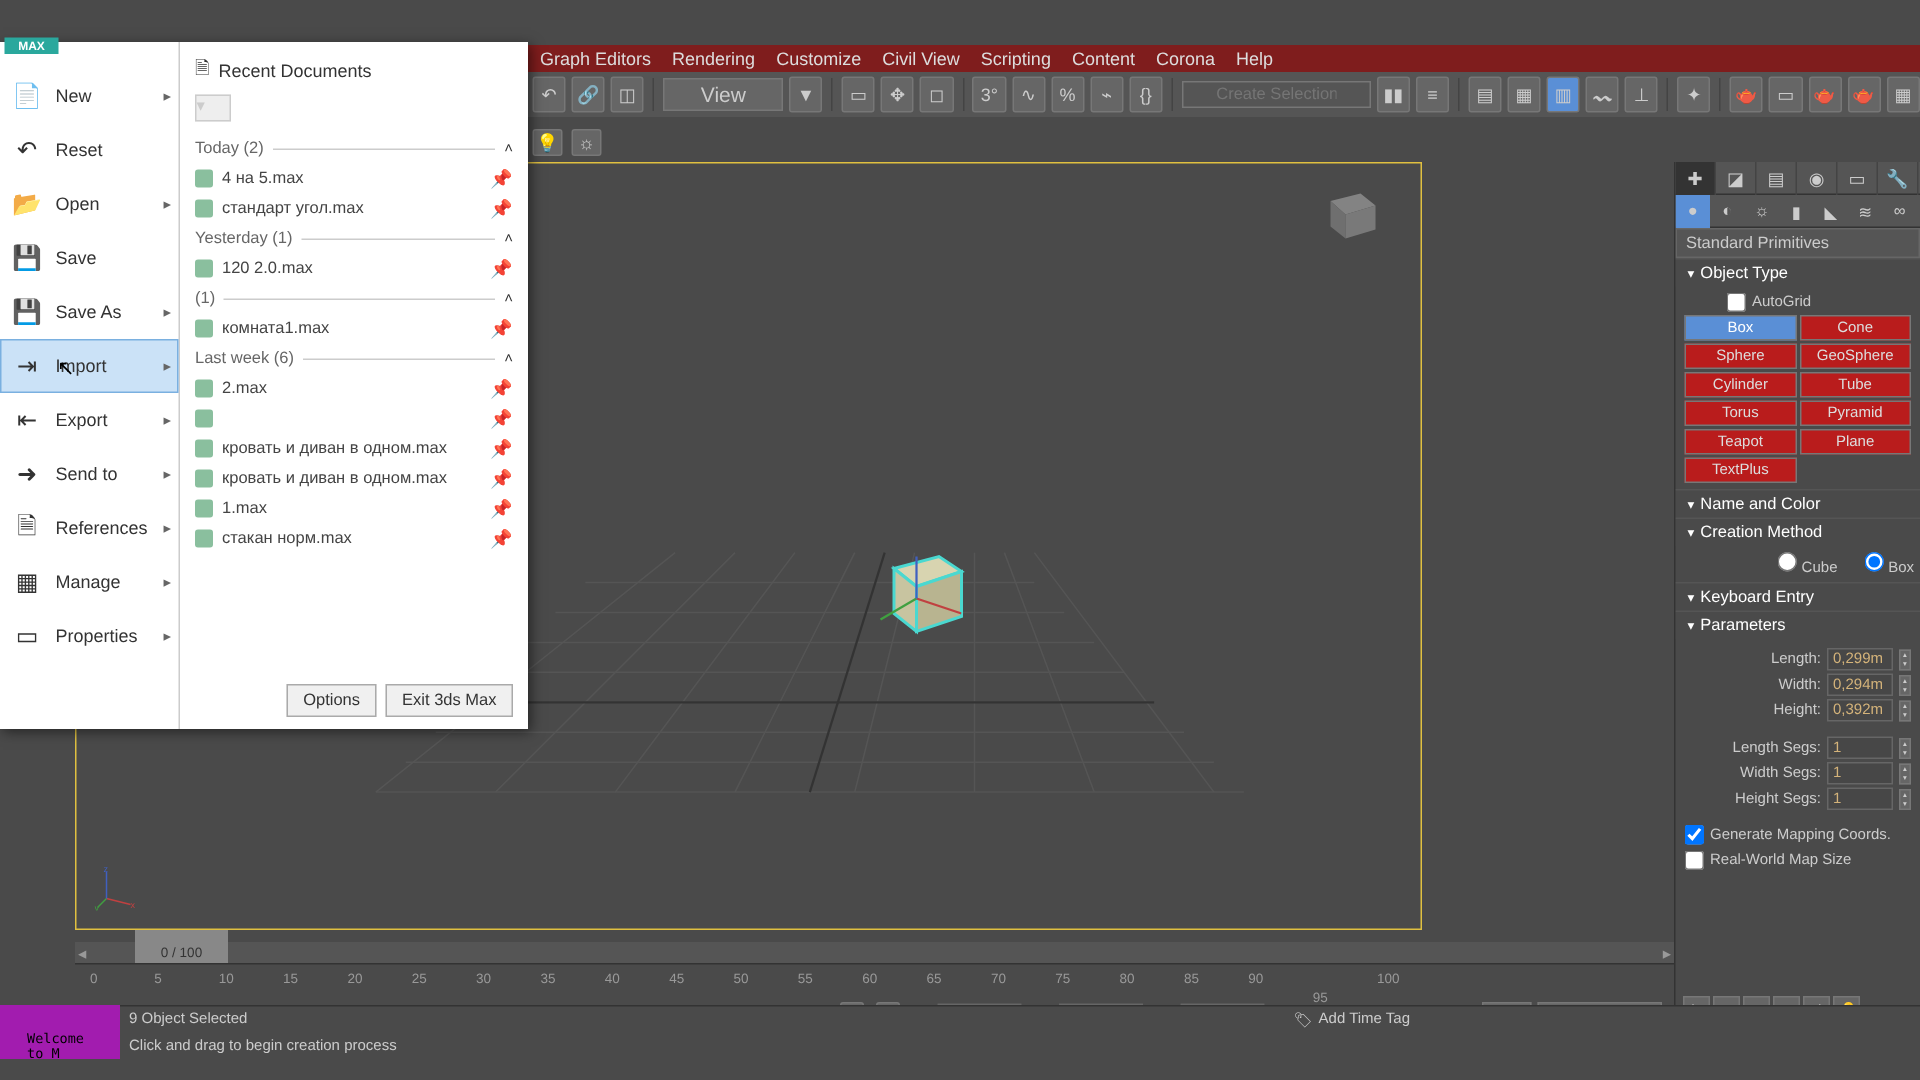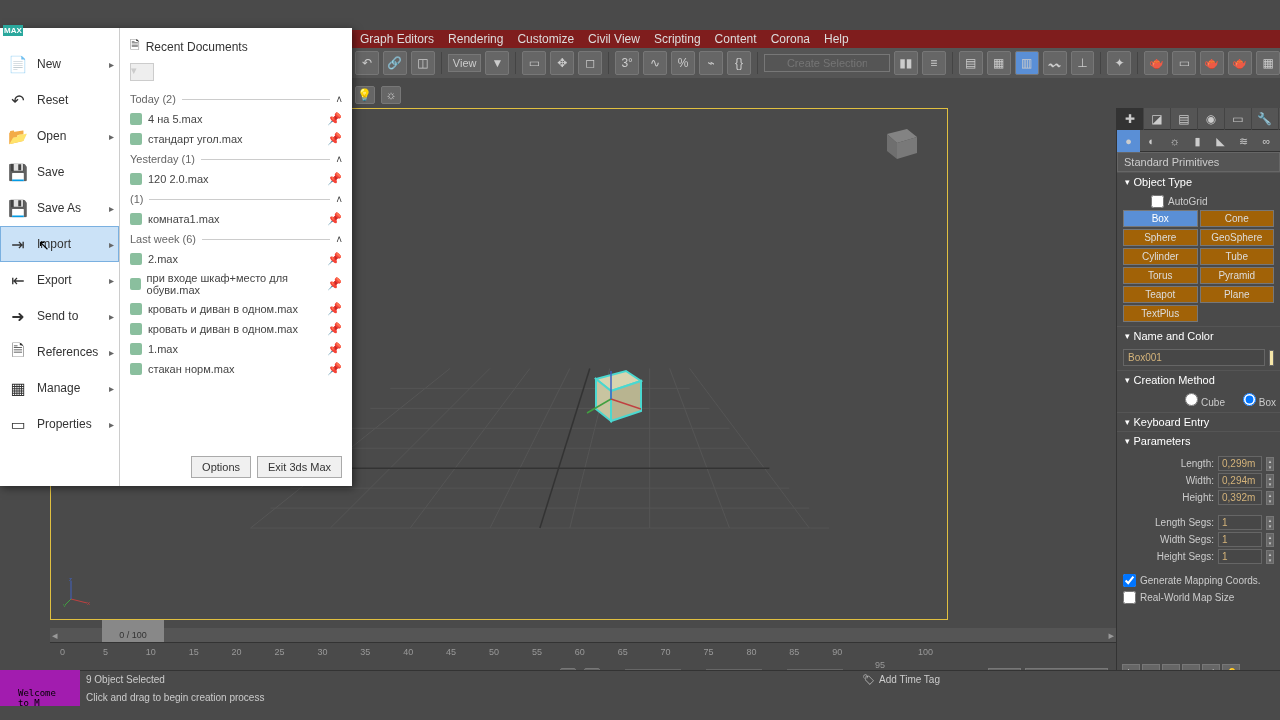--- a/index.html
+++ b/index.html
@@ -6,29 +6,29 @@
 body { width:1280px; height:720px; background:#4a4a4a; overflow:hidden; position:relative; font-size:11px; color:#ccc; }
 
 
 .menubar { position:absolute; top:30px; left:0; right:0; height:18px; background:#7f1d1d; display:flex; align-items:center; padding-left:360px; gap:14px; color:#ddd; font-size:12px; }
 .menubar span { cursor:pointer; }
 
 
 .toolbar { position:absolute; top:48px; left:0; right:0; height:30px; background:#555; display:flex; align-items:center; padding-left:355px; gap:4px; }
 .tool-icon { width:24px; height:24px; background:#666; border:1px solid #777; border-radius:2px; display:flex; align-items:center; justify-content:center; color:#ccc; font-size:12px; }
 .tool-divider { width:1px; height:22px; background:#444; margin:0 2px; }
-.view-dropdown { background:#666; border:1px solid #777; color:#ccc; padding:2px 4px; font-size:11px; }
+.view-dropdown { background:#666; border:1px solid #777; color:#ccc; padding:2px 24px; font-size:14px; }
 .selset-dropdown { background:#555; border:1px solid #777; color:#999; padding:2px 22px; font-size:11px; width:126px; }
 
 
 .subtoolbar { position:absolute; top:84px; left:355px; right:0; height:22px; background:#4a4a4a; display:flex; align-items:center; gap:6px; }
 
 
 .file-menu { position:absolute; top:28px; left:0; width:352px; height:458px; background:#fff; box-shadow:2px 2px 8px rgba(0,0,0,0.5); display:flex; z-index:100; }
-.max-logo { position:absolute; top:-3px; left:3px; width:20px; height:11px; background:#2aa89d; color:#fff; font-size:8px; display:flex; align-items:center; justify-content:center; font-weight:bold; }
+.max-logo { position:absolute; top:-3px; left:3px; width:36px; height:11px; background:#2aa89d; color:#fff; font-size:8px; display:flex; align-items:center; justify-content:center; font-weight:bold; }
 .file-left { width:120px; background:#fff; border-right:1px solid #ccc; padding-top:18px; }
 .file-item { height:36px; display:flex; align-items:center; padding-left:6px; gap:8px; color:#333; font-size:12px; border:1px solid transparent; position:relative; }
 .file-item.selected { background:#cbe2f7; border:1px solid #7ab0e0; }
 .file-item .fi-icon { width:22px; height:22px; display:flex; align-items:center; justify-content:center; font-size:16px; }
 .file-item .arrow { position:absolute; right:4px; color:#666; font-size:10px; }
 .file-right { flex:1; padding:8px 10px; display:flex; flex-direction:column; }
 .recent-header { display:flex; align-items:center; gap:6px; color:#333; font-size:12px; margin-bottom:6px; }
 .recent-tool { width:24px; height:18px; background:#eee; border:1px solid #ccc; margin-bottom:8px; }
 .recent-group { font-size:11px; color:#666; display:flex; align-items:center; margin:4px 0; }
 .recent-group .gline { flex:1; height:1px; background:#ccc; margin:0 6px; }
@@ -55,38 +55,38 @@
 .cmd-tab.active { background:#333; }
 .cmd-subtabs { height:22px; background:#555; display:flex; border-bottom:1px solid #333; }
 .cmd-subtab { width:23px; height:22px; display:flex; align-items:center; justify-content:center; color:#ccc; font-size:11px; }
 .cmd-subtab.active { background:#5a8fd6; }
 .cmd-dropdown { width:100%; background:#555; border:1px solid #666; color:#ccc; padding:3px 6px; font-size:11px; }
 .rollout { }
 .rollout-header { background:#4a4a4a; padding:3px 8px; font-size:11px; color:#fff; border-top:1px solid #555; display:flex; align-items:center; gap:4px; }
 .rollout-header::before { content:"▾"; font-size:9px; }
 .rollout-body { padding:4px 6px; }
 .obj-grid { display:grid; grid-template-columns:1fr 1fr; gap:2px; }
-.obj-btn { background:#a16207; border:1px solid #777; color:#ddd; font-size:10px; padding:2px 0; text-align:center; cursor:pointer; }
+.obj-btn { background:#b91c1c; border:1px solid #777; color:#ddd; font-size:10px; padding:2px 0; text-align:center; cursor:pointer; }
 .obj-btn.active { background:#5a8fd6; color:#fff; }
 .autogrid { display:flex; align-items:center; gap:4px; font-size:10px; color:#ccc; margin-bottom:2px; padding-left:28px;}
 .name-row { display:flex; gap:4px; align-items:center; }
 .name-input { flex:1; background:#474747; border:1px solid #666; color:#d4b37a; padding:2px 4px; font-size:10px; }
 .color-swatch { width:16px; height:16px; background:#f5e6a8; border:1px solid #666; }
 .radio-row { display:flex; gap:18px; font-size:10px; color:#ccc; padding:4px; justify-content:flex-end;}
 .param-row { display:flex; align-items:center; justify-content:flex-end; gap:4px; font-size:10px; color:#ccc; margin:2px 0; }
 .param-row label { }
 .param-input { width:44px; background:#474747; border:1px solid #666; color:#d4b37a; padding:1px 3px; font-size:10px; text-align:left; }
 .spinner { width:8px; height:14px; background:#666; border:1px solid #777; display:flex; flex-direction:column; }
 .spinner div { flex:1; font-size:5px; color:#ccc; text-align:center; line-height:6px;}
 .check-row { display:flex; align-items:center; gap:4px; font-size:10px; color:#ccc; padding:2px 0; }
 
 
 .time-area { position:absolute; left:50px; right:164px; bottom:58px; height:34px; background:#4a4a4a; }
 .time-bar { height:14px; background:#555; position:relative; display:flex; align-items:center;}
-.time-knob { position:absolute; left:52px; width:62px; height:30px; background:#888; color:#333; font-size:9px; display:flex; align-items:center; justify-content:center; }
+.time-knob { position:absolute; left:40px; width:62px; height:30px; background:#888; color:#333; font-size:9px; display:flex; align-items:center; justify-content:center; }
 .time-ruler { height:18px; background:#4a4a4a; position:relative; border-top:1px solid #333;}
 .tick-label { position:absolute; top:4px; font-size:9px; color:#999; }
 
 
 .status-bar { position:absolute; bottom:32px; left:0; right:0; height:18px; background:#4a4a4a; border-top:1px solid #333; display:flex; align-items:center; font-size:10px; color:#ccc; }
 .status-bar2 { position:absolute; bottom:14px; left:0; right:0; height:18px; background:#4a4a4a; display:flex; align-items:center; font-size:10px; color:#ccc; }
 .prompt { position:absolute; bottom:14px; left:0; width:80px; height:18px; background:#a21caf; color:#000; font-family:monospace; font-size:9px; padding:18px; }
 
 
 .playback { position:absolute; bottom:36px; right:6px; width:152px; height:20px; display:flex; gap:2px; }
@@ -318,21 +318,20 @@
           <span class="gline"></span>
           <span class="collapse">˄</span>
         </div>
         <div class="recent-file">
           <span class="rf-icon"></span>
           <span>2.max</span>
           <span class="pin">📌</span>
         </div>
         <div class="recent-file">
           <span class="rf-icon"></span>
-          <span>при входе шкаф+место для обуви.max</span>
           <span class="pin">📌</span>
         </div>
         <div class="recent-file">
           <span class="rf-icon"></span>
           <span>кровать и диван в одном.max</span>
           <span class="pin">📌</span>
         </div>
         <div class="recent-file">
           <span class="rf-icon"></span>
           <span>кровать и диван в одном.max</span>
@@ -393,24 +392,20 @@
           <div class="obj-btn">Torus</div>
           <div class="obj-btn">Pyramid</div>
           <div class="obj-btn">Teapot</div>
           <div class="obj-btn">Plane</div>
           <div class="obj-btn">TextPlus</div>
         </div>
     </div>
   </div>
   <div class="rollout">
     <div class="rollout-header">Name and Color</div>
-    <div class="rollout-body name-row">
-      <input class="name-input" value="Box001" style="">
-      <div class="color-swatch"></div>
-    </div>
   </div>
   <div class="rollout">
     <div class="rollout-header">Creation Method</div>
     <div class="rollout-body radio-row">
       <label><input type="radio" name="cm" style=""> <span>Cube</span></label>
       <label><input type="radio" name="cm" checked="" style=""> <span>Box</span></label>
     </div>
   </div>
   <div class="rollout">
     <div class="rollout-header">Keyboard Entry</div>

